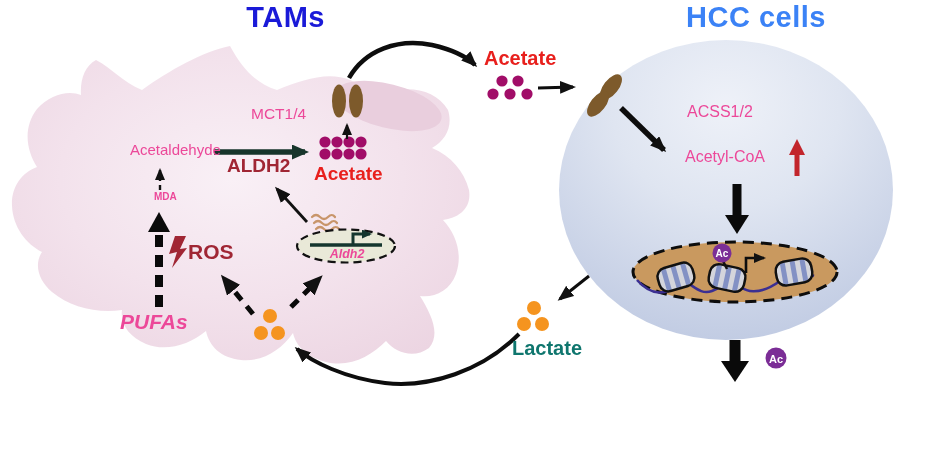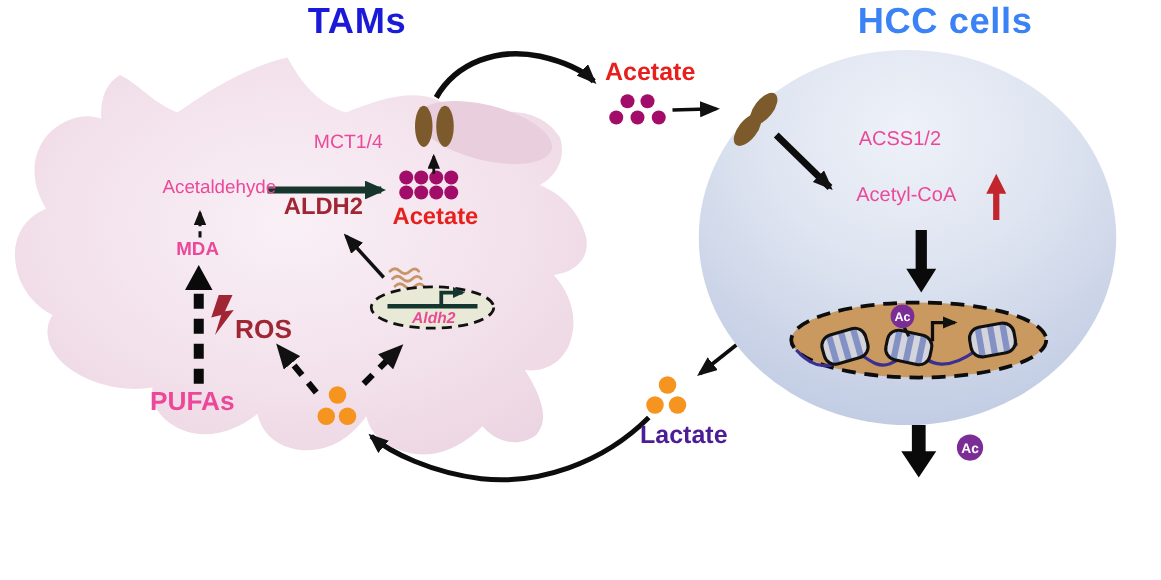--- a/index.html
+++ b/index.html
@@ -184,32 +184,32 @@
   <polygon points="175,236 186,236 180,249 187,248 172,268 177,252 169,254" fill="#a02634"></polygon>
 
   <circle cx="776" cy="358" r="10.5" fill="#7b2d96"></circle>
   <text x="776" y="362.5" text-anchor="middle" font-size="11" font-weight="bold" fill="#ffffff">Ac</text>
 </svg>
 
 <div class="lbl title ctr" style="left: 185px; top: 1px; width: 140px; color: rgb(26, 26, 216);">TAMs</div>
 <div class="lbl title ctr" style="left: 636px; top: 1px; width: 190px; color: #3b82f6;">HCC cells</div>
 
 <div class="lbl" style="left:130px;top:141px;font-size:15px;">Acetaldehyde</div>
-<div class="lbl b" style="left:141px;top:191px;font-size:15px;">MDA</div>
-<div class="lbl b" style="left:120px;top:310px;font-size:21px;">PUFAs</div>
+<div class="lbl b" style="left:154px;top:191px;font-size:10px;">MDA</div>
+<div class="lbl b" style="left:120px;top:310px;font-size:21px;font-style:italic;">PUFAs</div>
 
 <div class="lbl b ctr" style="left: 10px; top: 239px; width: 160px; font-size: 21px; line-height: 23px; color: rgb(232, 32, 29);">
 </div>
 
-<div class="lbl b" style="left: 188px; top: 252px; font-size: 21px; color: rgb(160, 38, 52);">ROS</div>
+<div class="lbl b" style="left: 188px; top: 240px; font-size: 21px; color: rgb(160, 38, 52);">ROS</div>
 <div class="lbl b" style="left: 227px; top: 155px; font-size: 19px; color: rgb(160, 38, 52);">ALDH2</div>
 <div class="lbl b" style="left: 314px; top: 163px; font-size: 19px; color: rgb(232, 32, 29);">Acetate</div>
 <div class="lbl" style="left:251px;top:105px;font-size:15.5px;">MCT1/4</div>
 <div class="lbl" style="left:327px;top:247px;width:40px;text-align:center;font-size:12.5px;font-style:italic;font-weight:bold;">Aldh2</div>
 
 <div class="lbl b" style="left: 484px; top: 47px; font-size: 20px; color: rgb(232, 32, 29);">Acetate</div>
-<div class="lbl b" style="left: 512px; top: 337px; font-size: 20px; color: #4c1d95;">Lactate</div>
+<div class="lbl b" style="left: 512px; top: 337px; font-size: 20px; color: #0f766e;">Lactate</div>
 
 <div class="lbl" style="left:653px;top:103px;font-size:16px;margin-left:34px;">ACSS1/2</div>
 <div class="lbl" style="left:685px;top:148px;font-size:16px;">Acetyl-CoA</div>
 <div class="lbl" style="left:791px;top:347px;font-size:17px;"></div>
 
 </div>
 
 </body></html>

